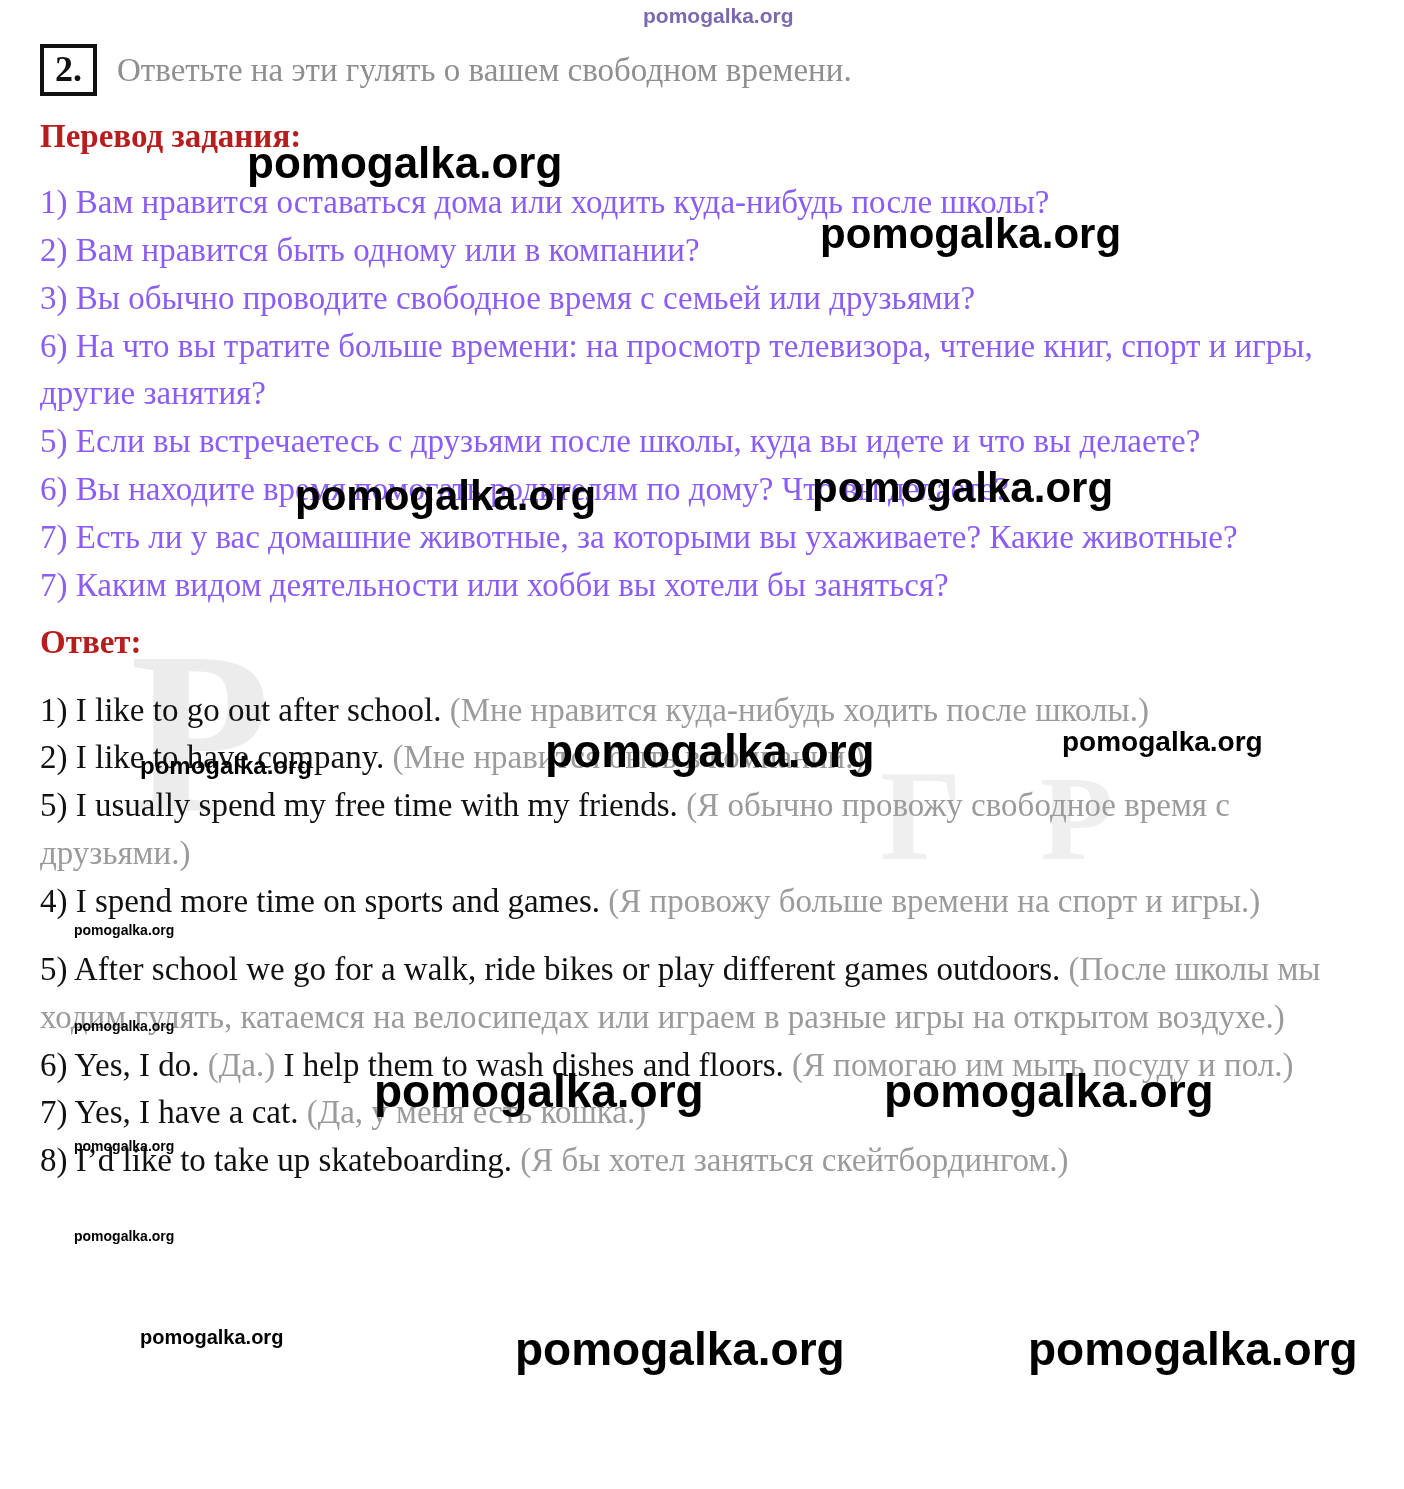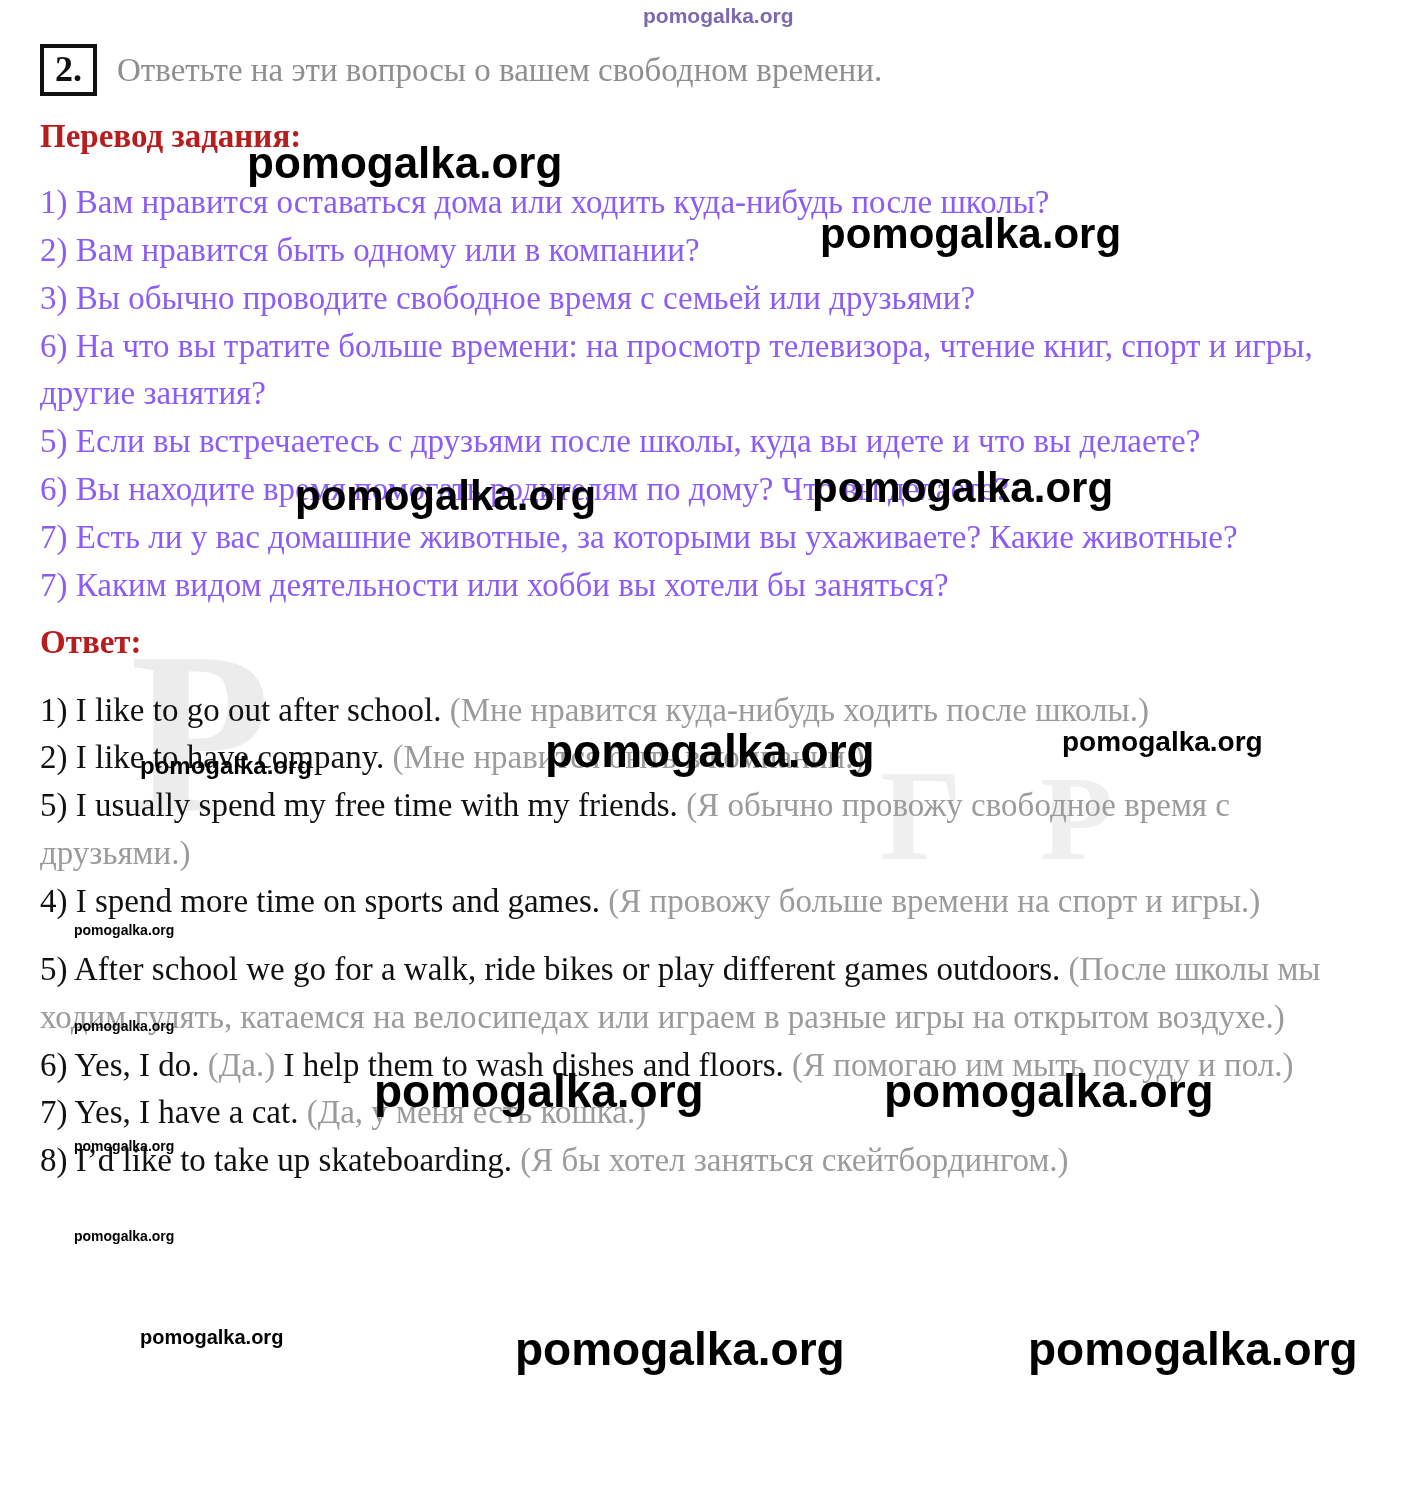--- a/index.html
+++ b/index.html
@@ -128,21 +128,21 @@
   <div class="wm wm-l">pomogalka.org</div>
   <div class="wm wm-m">pomogalka.org</div>
   <div class="wm wm-n">pomogalka.org</div>
   <div class="wm wm-o">pomogalka.org</div>
   <div class="wm wm-p">pomogalka.org</div>
 
   <div class="content">
 
     <div class="task-row">
       <div class="num-box">2.</div>
-      <div class="task-text">Ответьте на эти вопросы о вашем свободном времени.</div>
+      <div class="task-text">Ответьте на эти гулять о вашем свободном времени.</div>
     </div>
 
     <div class="section-heading">Перевод задания:</div>
 
     <p class="question">1) Вам нравится оставаться дома или ходить куда-нибудь после школы?</p>
     <p class="question">2) Вам нравится быть одному или в компании?</p>
     <p class="question">3) Вы обычно проводите свободное время с семьей или друзьями?</p>
     <p class="question">6) На что вы тратите больше времени: на просмотр телевизора, чтение книг, спорт и игры, другие занятия?</p>
     <p class="question">5) Если вы встречаетесь с друзьями после школы, куда вы идете и что вы делаете?</p>
     <p class="question">6) Вы находите время помогать родителям по дому? Что вы делаете?</p>

